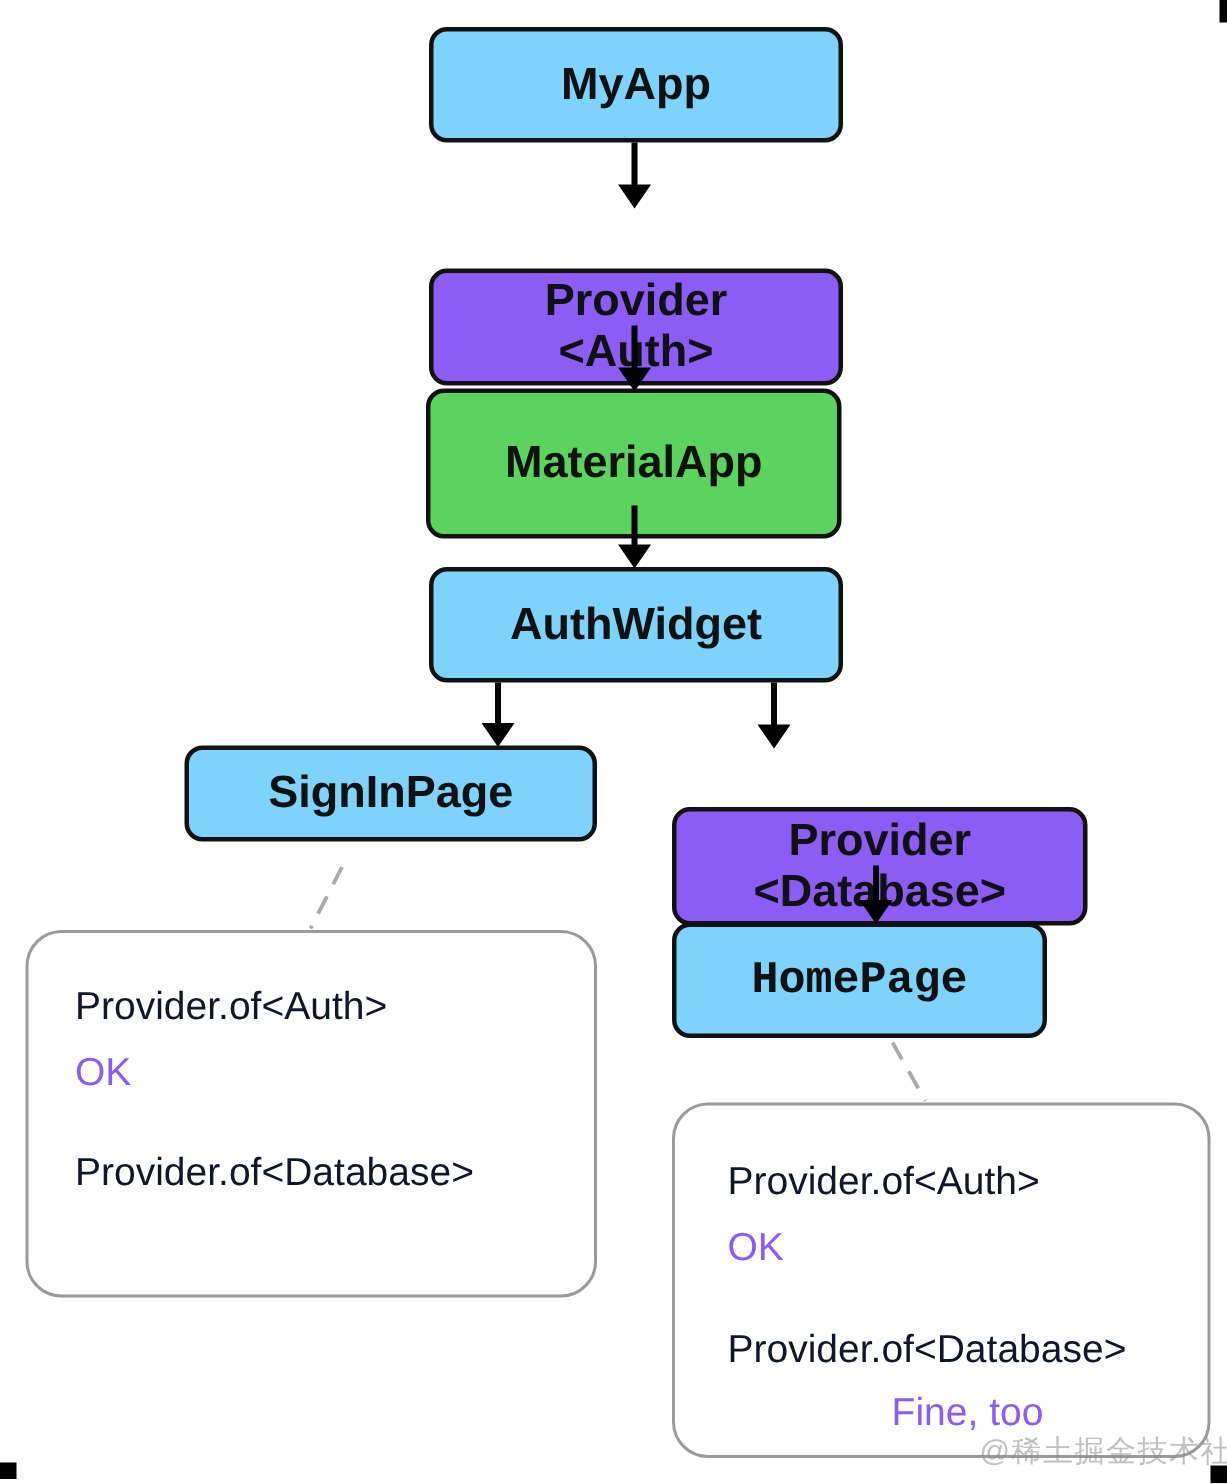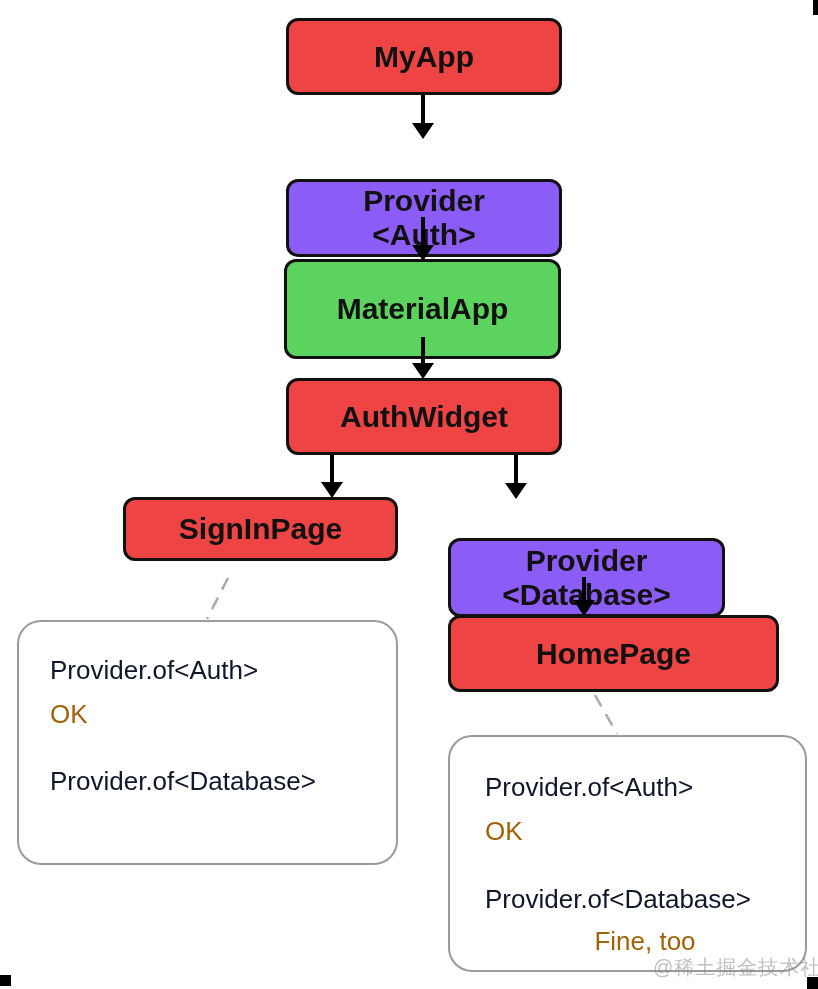--- a/index.html
+++ b/index.html
@@ -9,21 +9,21 @@
   }
   .connectors { position:absolute; left:0; top:0; width:818px; height:989px; pointer-events:none; }
 
   .node {
     position:absolute; box-sizing:border-box;
     border:3px solid #111111; border-radius:12px;
     display:flex; align-items:center; justify-content:center;
     font-weight:bold; font-size:30px; line-height:34px; color:#111111;
     text-align:center; white-space:pre-line;
   }
-  .node-blue   { background:#ef4444; }
+  .node-blue   { background:#7dd3fc; }
   .node-yellow { background:#8b5cf6;margin-top:40px; }
   .node-green  { background:#5cd35e; }
 
   .arrow { position:absolute; }
   .arrow .shaft {
     position:absolute; left:50%; transform:translateX(-50%);
     top:0; bottom:13px; width:4px; background:#000000;
   }
   .arrow .head {
     position:absolute; bottom:0; left:50%; transform:translateX(-50%);
@@ -31,21 +31,21 @@
     border-left:11px solid transparent; border-right:11px solid transparent;
     border-top:16px solid #000000;
   }
 
   .callout {
     position:absolute; box-sizing:border-box; background:#ffffff;
     border:2px solid #9a9a9a; border-radius:24px;
   }
   .callout .line { font-size:26px; line-height:28px; white-space:nowrap; }
   .t-lookup { color:#0f172a; }
-  .t-ok     { color:#a16207; }
+  .t-ok     { color:#8b5cf6; }
   .t-error  { color:#ab1b15; font-style:italic; }
 
   .watermark {
     position:absolute; color:rgba(140,140,140,0.55);
     font-size:20px; letter-spacing:1px; white-space:nowrap;
   }
   .corner-mark { position:absolute; background:#000000; }
 </style>
 </head>
 <body>
@@ -64,21 +64,21 @@
 
   <div class="node node-green" style="left:284px; top:259px; width:277px; height:100px;">MaterialApp</div>
 
   <div class="node node-blue" style="left:286px; top:378px; width:276px; height:77px;">AuthWidget</div>
 
   <div class="node node-blue" style="left:123px; top:497px; width:275px; height:64px;">SignInPage</div>
 
   <div class="node node-yellow" style="left:448px; top:498px; width:277px; height:79px;">Provider
 &lt;Database&gt;</div>
 
-  <div class="node node-blue" style="left:448px; top:615px; width:331px; height:77px;">HomePage</div>
+  <div class="node node-blue" style="left:448px; top:615px; width:250px; height:77px;font-family:Liberation Mono, monospace;">HomePage</div>
 
   <div class="arrow" style="left:412px; top:95px;  width:22px; height:44px;">
     <div class="shaft"></div>
     <div class="head"></div>
   </div>
   <div class="arrow" style="left:412px; top:217px; width:22px; height:44px;">
     <div class="shaft"></div>
     <div class="head"></div>
   </div>
   <div class="arrow" style="left:412px; top:337px; width:22px; height:42px;">

